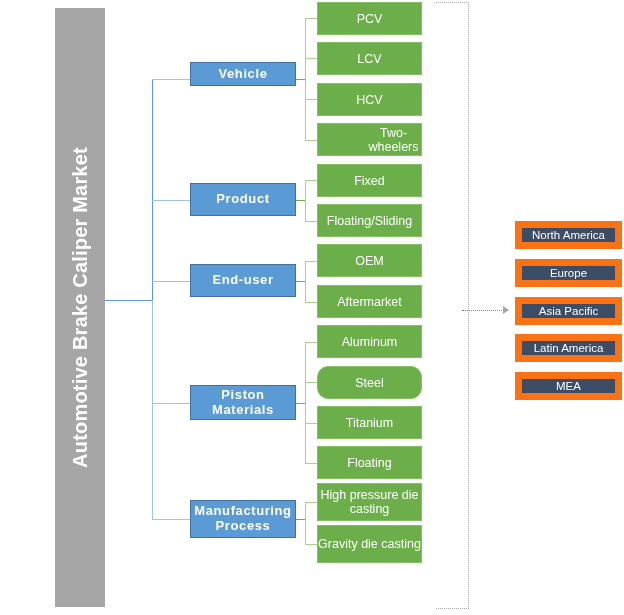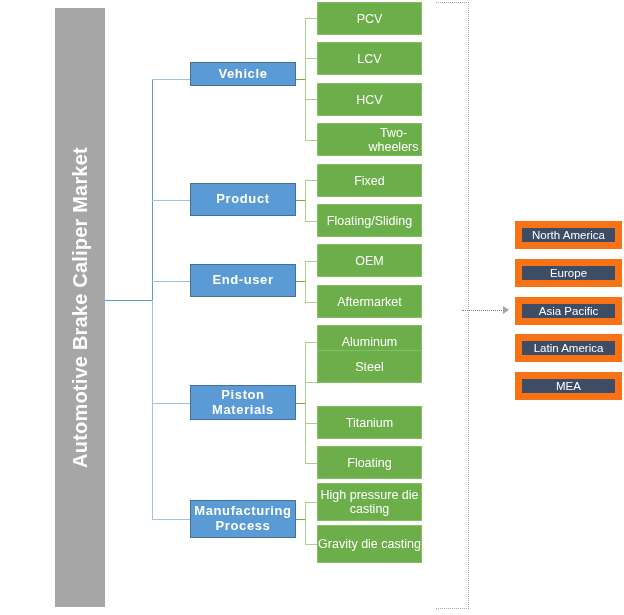--- a/index.html
+++ b/index.html
@@ -220,21 +220,21 @@
       </div>
       <div class="leaf-box" style="left: 317px; top: 285px; width: 105px; height: 33px;">
         <span>Aftermarket</span>
       </div>
       <div class="cat-box" style="left: 190px; top: 385px; width: 106px; height: 35px;">
         <span>Piston Materials</span>
       </div>
       <div class="leaf-box" style="left: 317px; top: 325px; width: 105px; height: 33px;">
         <span>Aluminum</span>
       </div>
-      <div class="leaf-box" style="left: 317px; top: 350px; width: 105px; height: 33px;">
+      <div class="leaf-box" style="left: 317px; top: 366px; width: 105px; height: 33px; border-radius: 11px;">
         <span>Steel</span>
       </div>
       <div class="leaf-box" style="left: 317px; top: 406px; width: 105px; height: 33px;">
         <span>Titanium</span>
       </div>
       <div class="leaf-box" style="left: 317px; top: 446px; width: 105px; height: 33px;">
         <span>Floating</span>
       </div>
       <div class="cat-box" style="left: 190px; top: 500px; width: 106px; height: 38px;">
         <span>Manufacturing Process</span>

